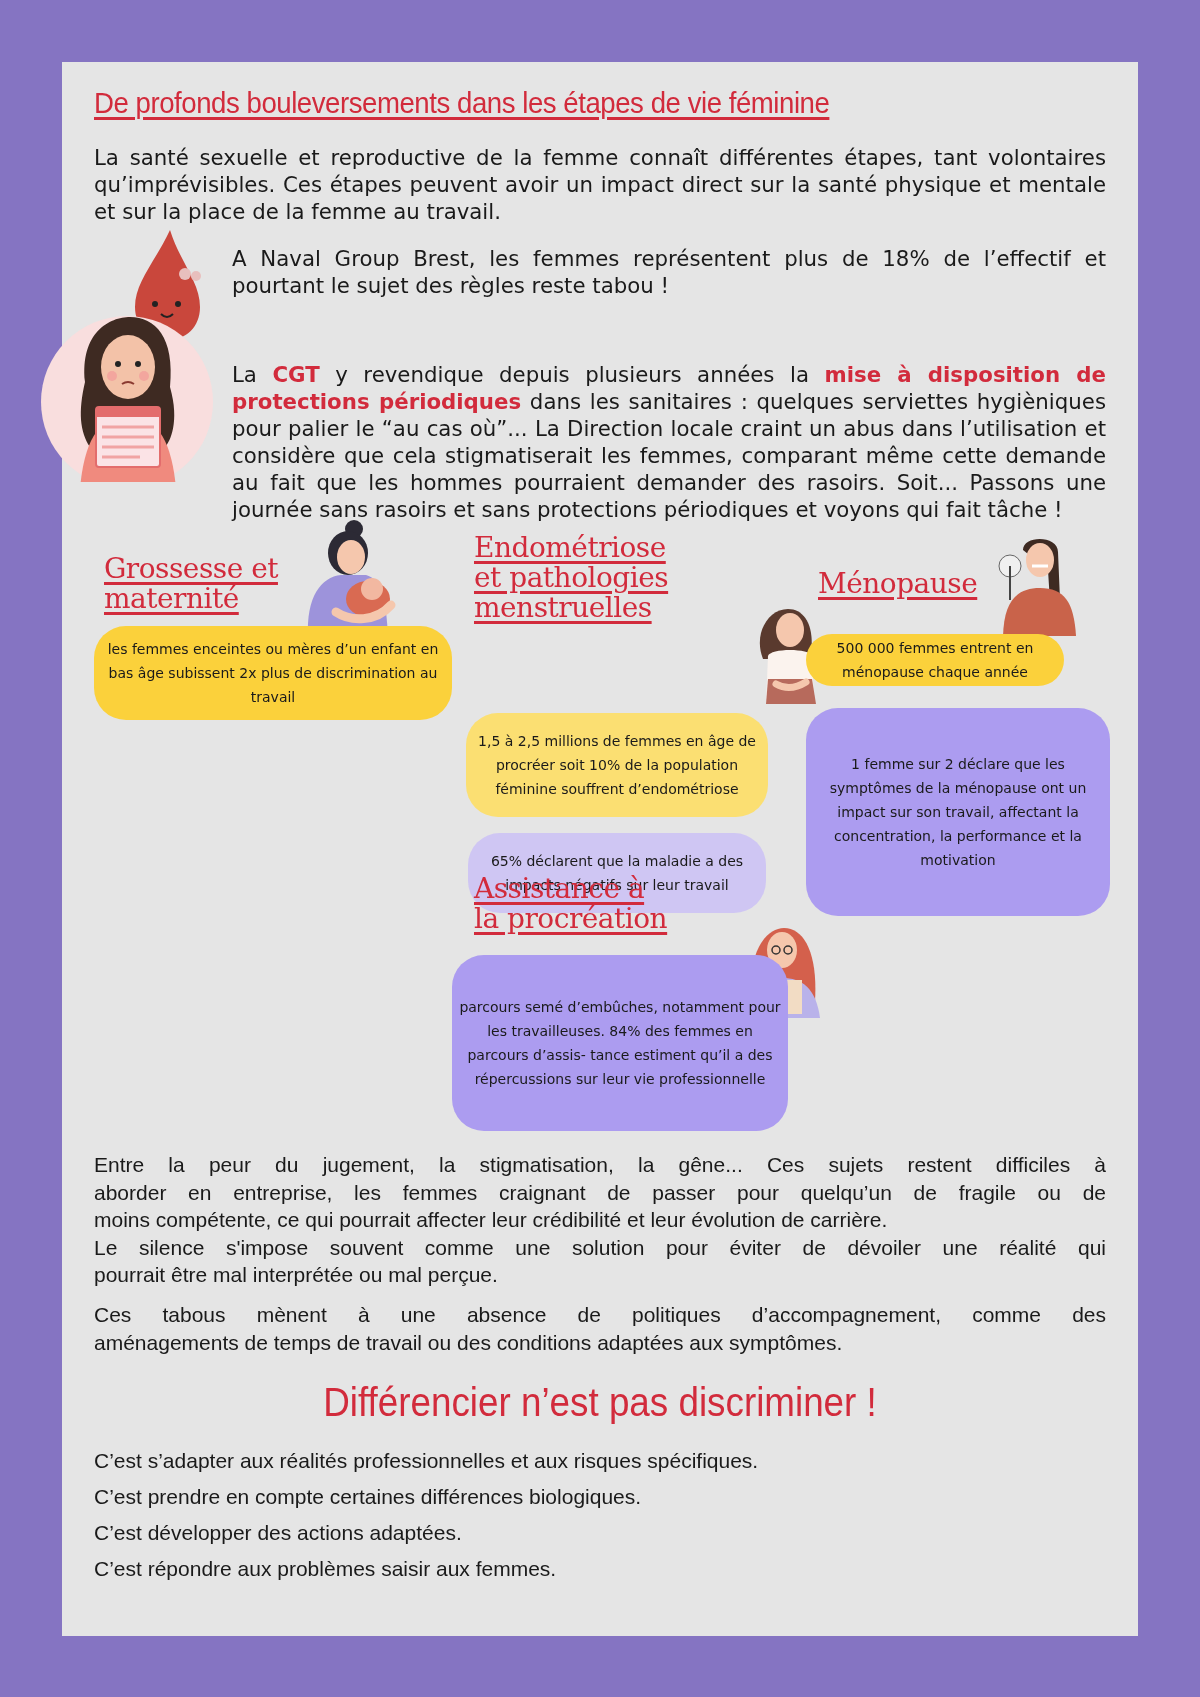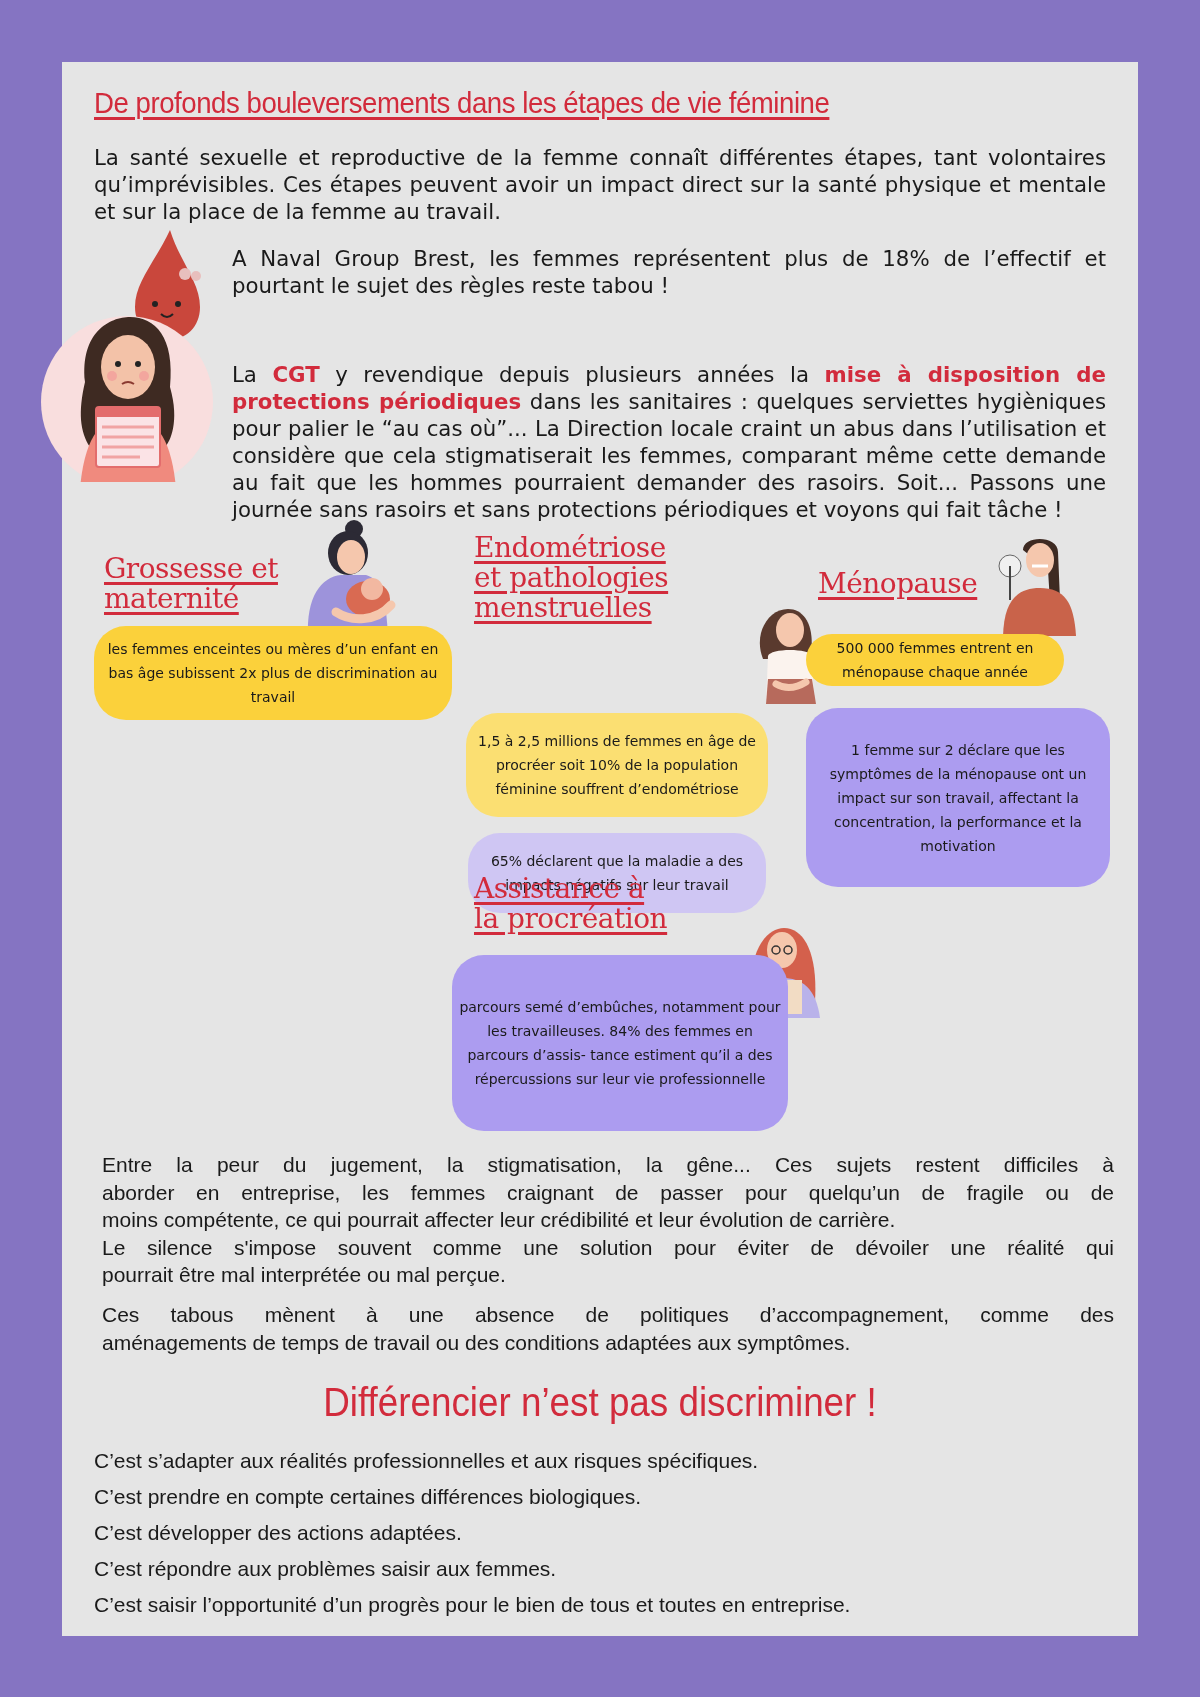--- a/index.html
+++ b/index.html
@@ -64,21 +64,20 @@
   .purple { background: #ac9cf0; }
   .purple-light { background: #cfc6f3; }
 
   .body-text {
     left: 32px; width: 1012px;
     font-family: "Liberation Sans", sans-serif;
     font-size: 21px;
     line-height: 27.5px;
     text-align: justify;
     text-align-last: justify;
-    margin-left: 8px;
   }
   .body-text.last { text-align-last: left; }
   .big-title {
     left: 0; width: 1076px; top: 1326px;
     text-align: center;
     font-family: "Liberation Sans", sans-serif;
     font-size: 40px;
     color: #d22b3c;
     transform: scaleX(0.92);
   }
@@ -206,36 +205,35 @@
       <ellipse cx="52" cy="30" rx="14" ry="17" fill="#f5c7ad"></ellipse>
       <path d="M44 36 L60 36" stroke="#fff" stroke-width="3"></path>
       <path d="M15 106 C16 72 28 58 52 58 C76 58 86 72 88 106Z" fill="#c9634a"></path>
       <circle cx="22" cy="36" r="11" fill="#f0f0f0" stroke="#666" stroke-width="1"></circle>
       <line x1="22" y1="36" x2="22" y2="70" stroke="#444" stroke-width="2"></line>
     </svg>
   </div>
   <div class="box yellow" style="left:744px; top:572px; width:258px; height:52px;">
     <span>500 000 femmes entrent en ménopause chaque année</span>
   </div>
-  <div class="box purple" style="left:744px; top:646px; width:306px; height:179px; width:304px;">
+  <div class="box purple" style="left:744px; top:646px; width:306px; height:208px; width:304px;">
     <span>1 femme sur 2 déclare que les symptômes de la ménopause ont un impact sur son travail, affectant la concentration, la performance et la motivation</span>
   </div>
 
   <div class="abs" style="left:32px; top:1089px; width:1012px;">
     <div class="body-text" style="position:static;">Entre la peur du jugement, la stigmatisation, la gêne... Ces sujets restent difficiles à</div>
     <div class="body-text" style="position:static;">aborder en entreprise, les femmes craignant de passer pour quelqu’un de fragile ou de</div>
     <div class="body-text last" style="position:static;">moins compétente, ce qui pourrait affecter leur crédibilité et leur évolution de carrière.</div>
     <div class="body-text" style="position:static;">Le silence s'impose souvent comme une solution pour éviter de dévoiler une réalité qui</div>
     <div class="body-text last" style="position:static;">pourrait être mal interprétée ou mal perçue.</div>
   </div>
   <div class="abs" style="left:32px; top:1239px; width:1012px;">
     <div class="body-text" style="position:static;">Ces tabous mènent à une absence de politiques d’accompagnement, comme des</div>
     <div class="body-text last" style="position:static;">aménagements de temps de travail ou des conditions adaptées aux symptômes.</div>
   </div>
 
   <div class="abs big-title" style="top:1318px;">Différencier n’est pas discriminer !</div>
   <div class="abs bullet" style="top:1387px;">C’est s’adapter aux réalités professionnelles et aux risques spécifiques.</div>
   <div class="abs bullet" style="top:1423px;">C’est prendre en compte certaines différences biologiques.</div>
   <div class="abs bullet" style="top:1459px;">C’est développer des actions adaptées.</div>
   <div class="abs bullet" style="top:1495px;">C’est répondre aux problèmes saisir aux femmes.</div>
-  <div class="abs bullet" style="top:1531px;">C’est saisir l’opportunité d’un progrès pour le bien de tous et toutes en entreprise.</div>
 
 </div>
 
 </body></html>

